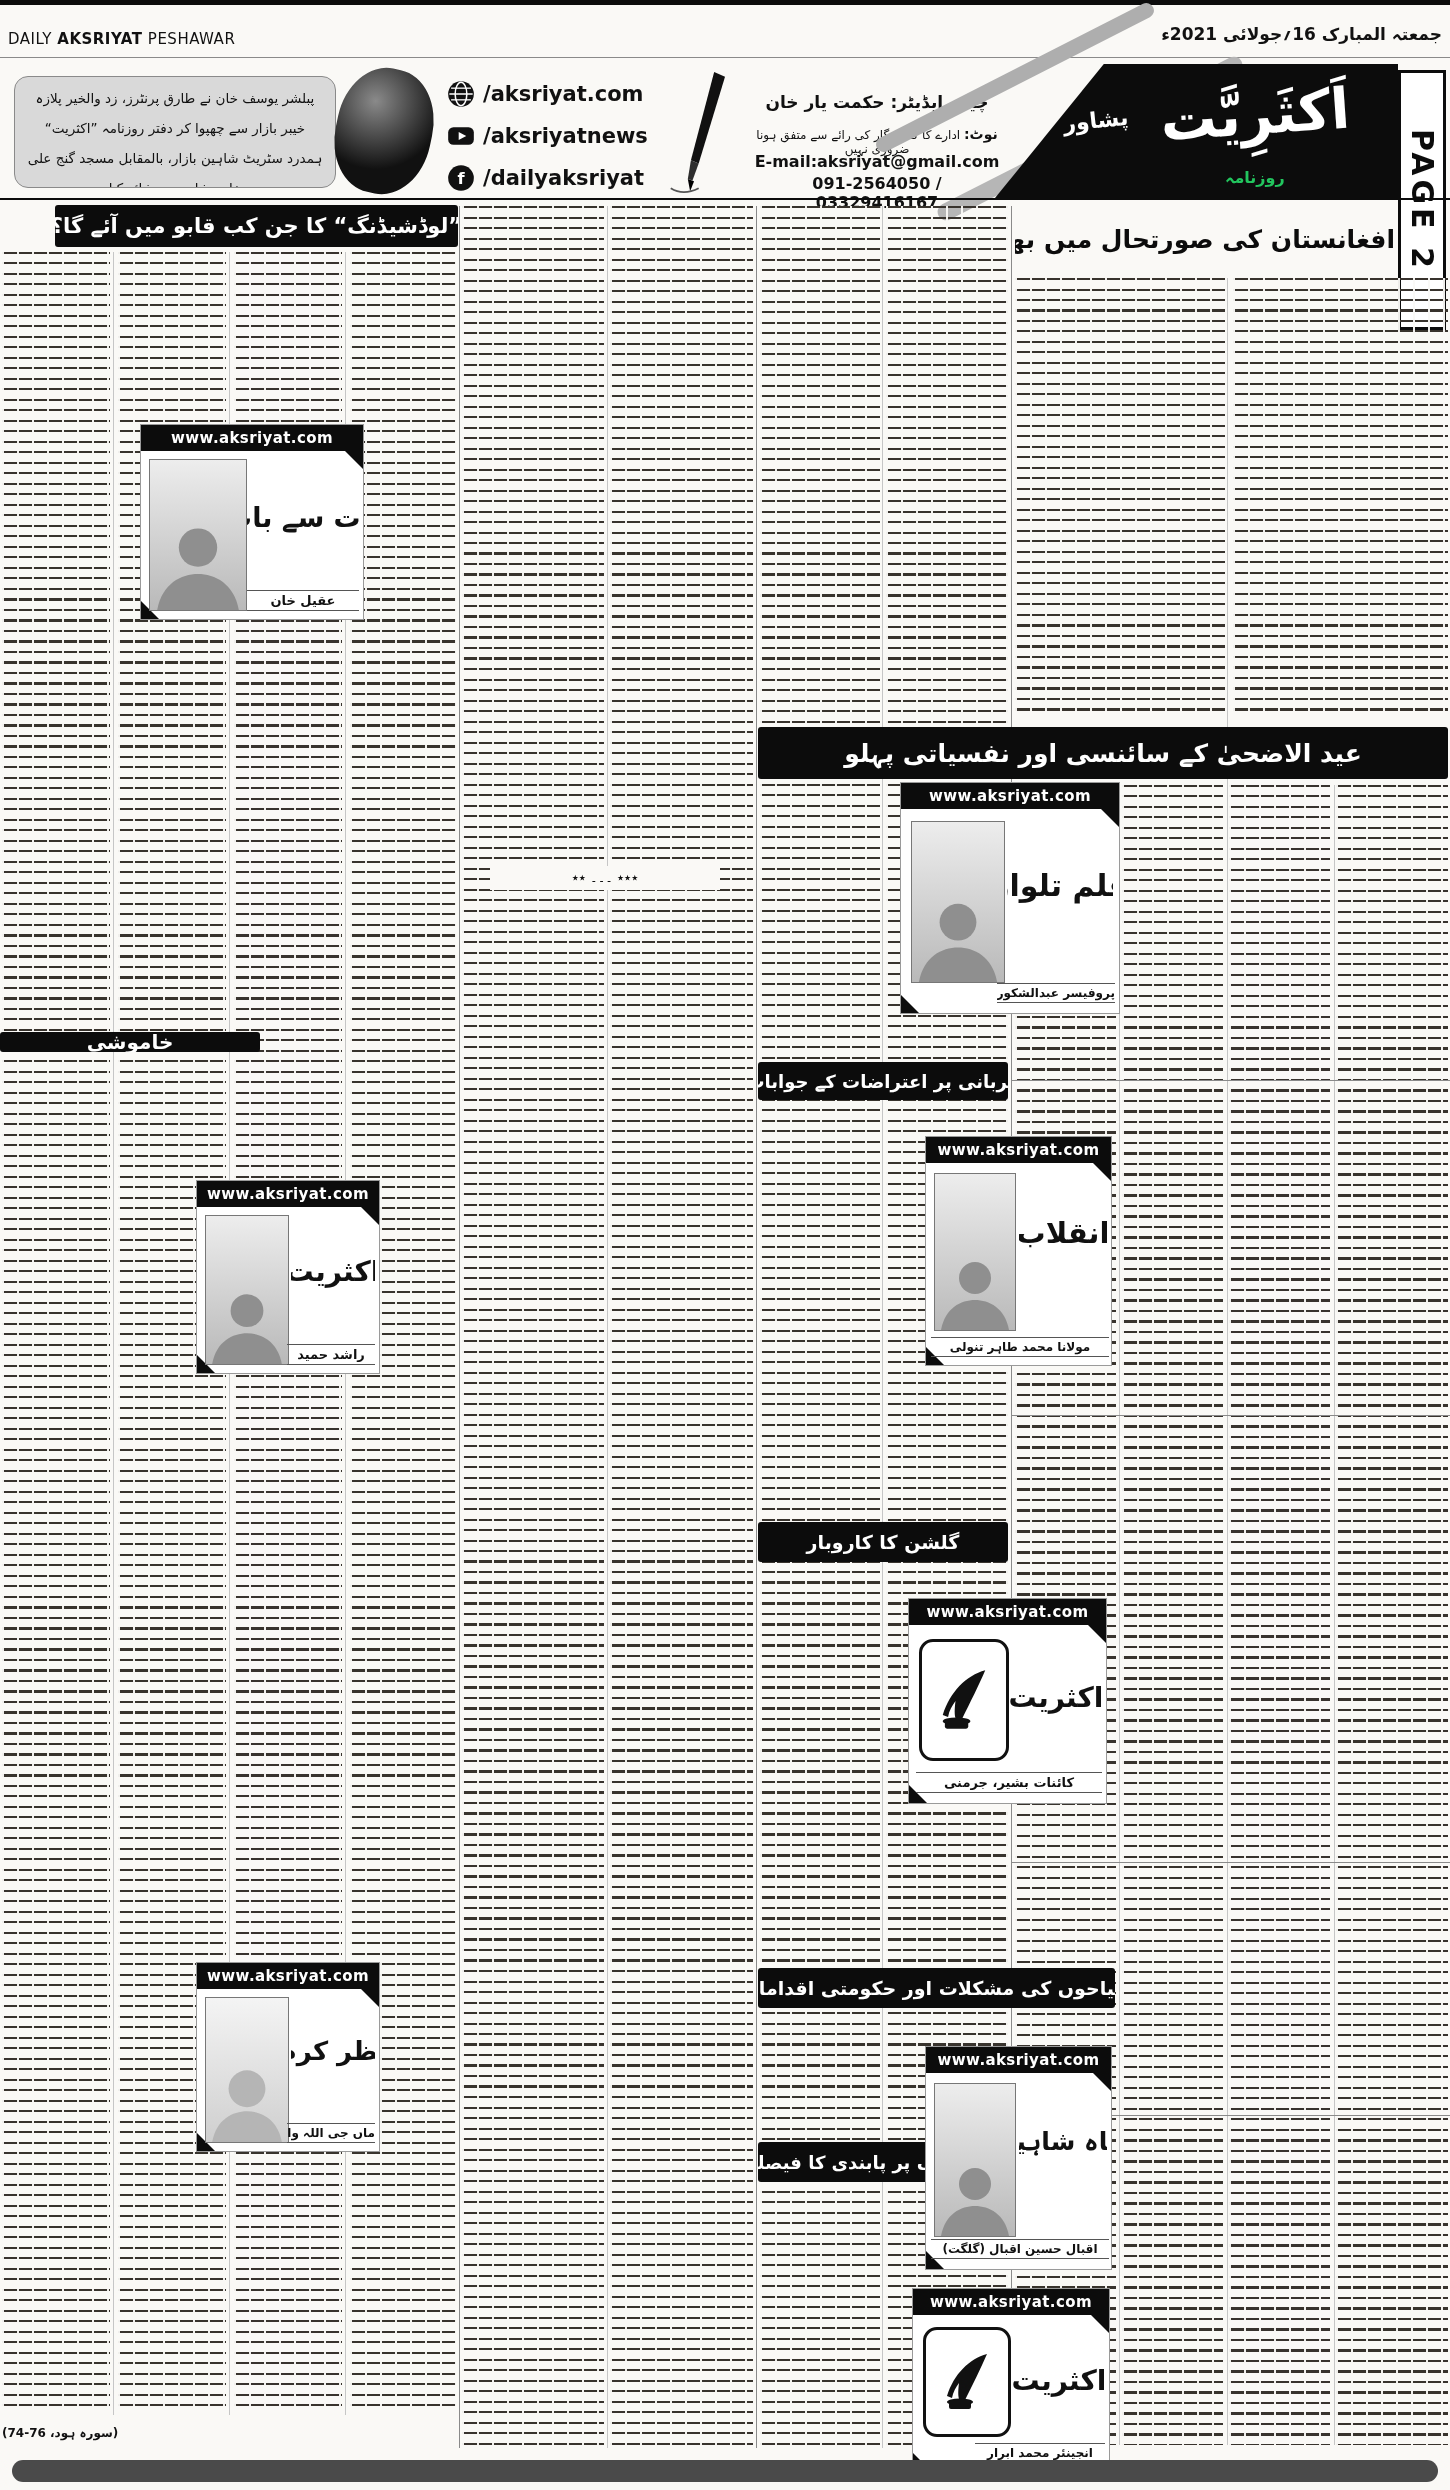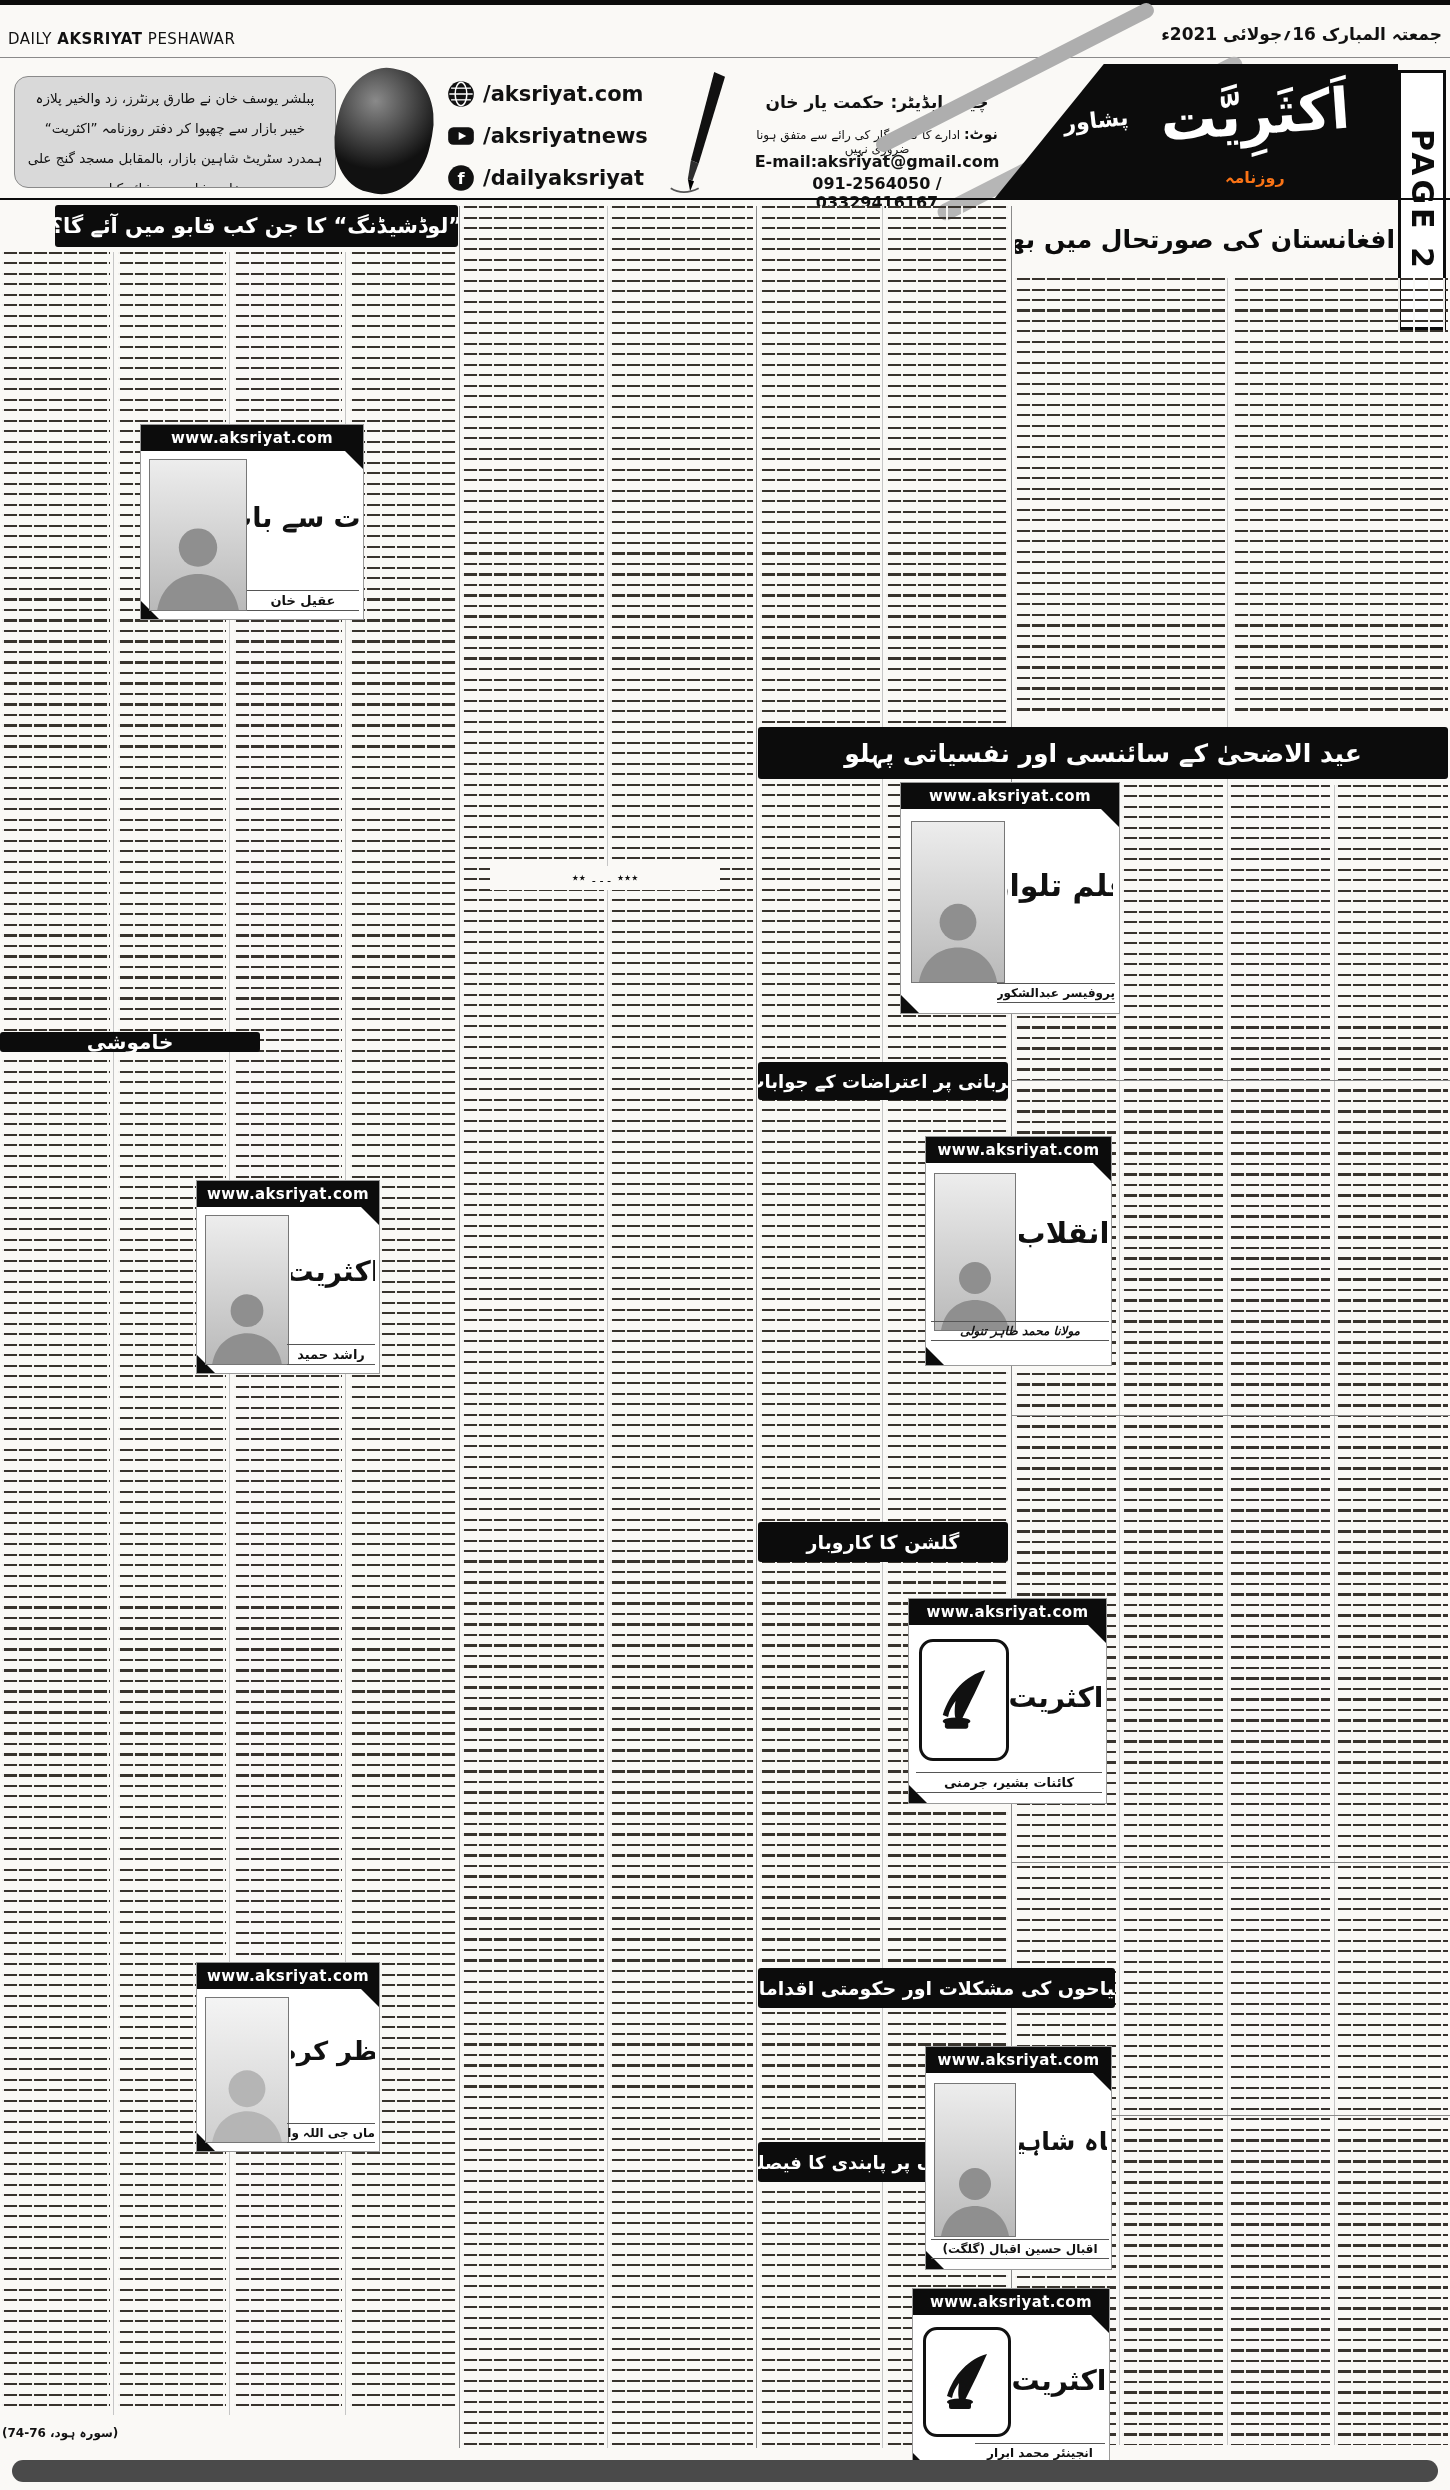--- a/index.html
+++ b/index.html
@@ -99,21 +99,21 @@
   <div class="abs" style="left:752px;top:152px;width:250px;text-align:center;font-size:16px;font-weight:700;">E-mail:aksriyat@gmail.com</div>
   <div class="abs" style="left:752px;top:174px;width:250px;text-align:center;font-size:16px;font-weight:700;">091-2564050 / 03329416167</div>
 
   <div class="abs" style="left:860px;top:70px;width:310px;height:15px;background:#aeaeae;border-radius:8px;transform:rotate(-27deg);"></div>
   <div class="abs" style="left:920px;top:130px;width:340px;height:17px;background:#b6b6b6;border-radius:9px;transform:rotate(-27deg);"></div>
   <div class="abs" style="left:995px;top:64px;width:403px;height:134px;background:#0c0c0c;
               clip-path:polygon(27% 0, 100% 0, 100% 100%, 0 100%);">
     <div class="abs ur" style="left:68px;top:44px;color:#fff;font-size:22px;font-weight:700;transform:rotate(-6deg);">پشاور</div>
     <div class="abs ur" style="left:130px;top:18px;width:260px;color:#fff;font-size:56px;font-weight:700;text-align:center;
                 transform:rotate(-4deg);white-space:nowrap;">اَکثَرِیَّت</div>
-    <div class="abs ur" style="left:230px;top:104px;color:#f97316;font-size:16px;font-weight:700;">روزنامہ</div>
+    <div class="abs ur" style="left:230px;top:104px;color:#22c55e;font-size:16px;font-weight:700;">روزنامہ</div>
   </div>
   <div class="abs" style="left:1398px;top:70px;width:48px;height:260px;background:#fff;border:3px solid #0c0c0c;box-sizing:border-box;
               display:flex;align-items:center;justify-content:center;">
     <span style="writing-mode:vertical-rl;font-weight:700;font-size:30px;letter-spacing:4px;color:#0c0c0c;">PAGE 2</span>
   </div>
   <div class="abs" style="left:0;top:198px;width:1450px;height:2px;background:#0c0c0c;"></div>
 
   <div class="abs vr" style="left:459px;top:206px;height:2242px;"></div>
   <div class="abs vr" style="left:756px;top:206px;height:2242px;"></div>
   <div class="abs vr" style="left:1011px;top:206px;height:2242px;"></div>
@@ -214,21 +214,21 @@
     <div class="banner">www.aksriyat.com</div>
     <div class="corner-tr"></div>
     <div class="corner-bl"></div>
     <div class="photo" style="left:8px;top:36px;width:80px;height:156px;">
       <svg viewBox="0 0 40 40" width="80" height="156" preserveAspectRatio="xMidYMax meet">
           <circle cx="20" cy="14" r="8" fill="#8f8f8f"></circle>
           <path d="M3 40c2-11 10-15 17-15s15 4 17 15z" fill="#8f8f8f"></path>
         </svg>
     </div>
     <div class="alogo ur" style="right:4px;top:48px;width:88px;height:96px;font-size:29px;">انقلاب</div>
-    <div class="byline ur" style="right:2px;bottom:24px;width:178px;font-size:12px;font-style:italic;">مولانا محمد طاہر تنولی</div>
+    <div class="byline ur" style="right:2px;bottom:8px;width:178px;font-size:12px;">مولانا محمد طاہر تنولی</div>
   </div>
 
   <div class="abs abox" style="left:908px;top:1598px;width:197px;height:204px;">
     <div class="banner">www.aksriyat.com</div>
     <div class="corner-tr"></div>
     <div class="corner-bl"></div>
     <div class="iconbox" style="left:10px;top:40px;width:84px;height:116px;">
       <svg viewBox="0 0 64 64" width="68" height="100">
           <path d="M52 4C34 9 19 24 12 46l5 2c1-6 4-11 7-15-1 8-1 13 0 16l6 1C38 34 46 18 52 4z" fill="#111"></path>
           <ellipse cx="25" cy="52" rx="13" ry="3.5" fill="#111"></ellipse>

